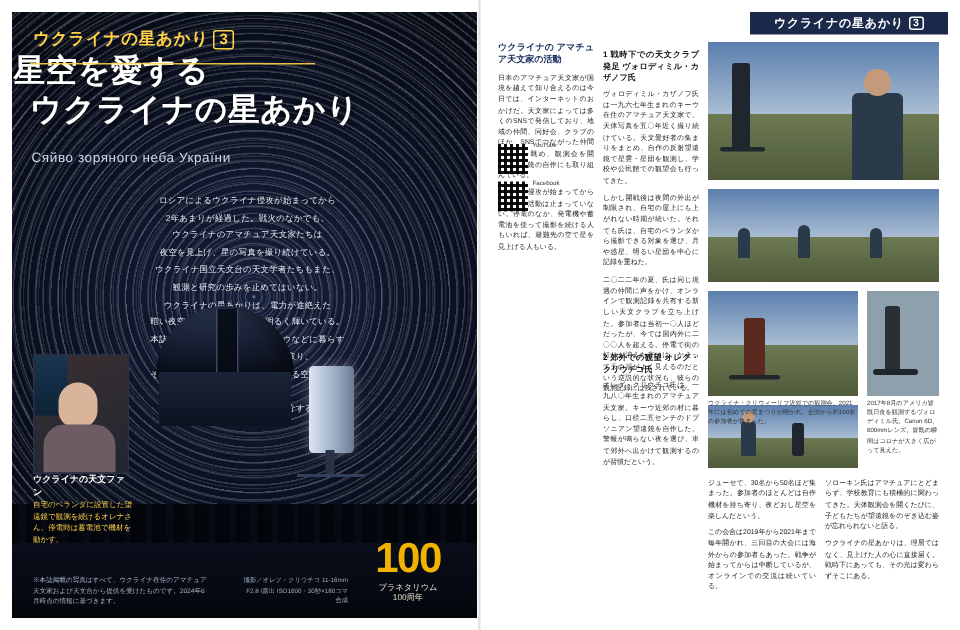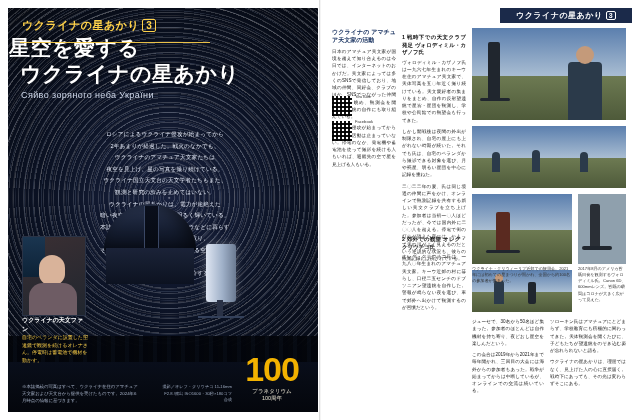--- a/index.html
+++ b/index.html
@@ -20,21 +20,21 @@
   .treeline{position:absolute;left:0;bottom:50px;width:310px;height:26px;
     background:repeating-linear-gradient(90deg,#03050a 0 5px,#060a12 5px 9px,#02040a 9px 14px);opacity:.95;}
 
   .lp-header{position:absolute;left:0;top:0;width:310px;padding:6px 0 0 0;}
   .kicker{color:#ffd24a;font-size:11px;font-weight:bold;letter-spacing:.5px;margin:4px 0 2px 14px;}
   .kicker .num{display:inline-block;border:1px solid #ffd24a;border-radius:2px;padding:0 3px;margin-left:3px;font-size:10px;}
   .title1{color:#ffffff;font-size:21px;font-weight:bold;line-height:1.12;margin:3px 0 0 1px;letter-spacing:.5px;
      text-shadow:0 0 6px rgba(0,0,0,.9);}
   .title2{color:#ffffff;font-size:21px;font-weight:bold;line-height:1.12;margin:2px 0 0 12px;letter-spacing:.5px;
      text-shadow:0 0 6px rgba(0,0,0,.9);}
-  .subtitle-uk{color:#cfd8ea;font-size:9px;margin:5px 0 0 13px;letter-spacing:.4px;}
+  .subtitle-uk{color:#cfd8ea;font-size:9px;margin:15px 0 0 13px;letter-spacing:.4px;}
   .rule-y{position:absolute;left:12px;top:34px;width:190px;height:1px;background:#ffd24a;opacity:.9;}
 
   .lead-box{position:absolute;left:62px;top:122px;width:190px;color:#eaf0ff;font-size:5.6px;line-height:1.72;
      text-align:center;letter-spacing:.2px;text-shadow:0 0 4px rgba(0,0,0,.95);}
   .lead-box p{margin:0 0 2px 0;}
 
   .dome{position:absolute;left:96px;top:196px;width:92px;height:80px;}
   .dome-top{position:absolute;left:0;top:0;width:92px;height:46px;border-radius:46px 46px 0 0;
      background:linear-gradient(180deg,#2a3550 0%,#151d30 60%,#0d1424 100%);box-shadow:inset -8px -4px 18px rgba(0,0,0,.6);}
   .dome-slit{position:absolute;left:40px;top:2px;width:13px;height:46px;background:linear-gradient(180deg,#0a0f1c,#060a12);border-left:1px solid #3a4764;border-right:1px solid #3a4764;}
@@ -49,21 +49,21 @@
   .inset-photo .face{position:absolute;left:16px;top:18px;width:26px;height:30px;border-radius:13px 13px 11px 11px;background:#d9b39a;}
   .inset-photo .body{position:absolute;left:6px;top:46px;width:48px;height:32px;background:#6e5c64;border-radius:14px 14px 0 0;}
   .inset-photo .screen{position:absolute;left:0;top:0;width:22px;height:40px;background:linear-gradient(180deg,#1a3550,#0d2236);}
   .inset-cap{position:absolute;left:14px;top:308px;width:66px;color:#ffd24a;font-size:5px;line-height:1.5;}
   .inset-cap .nm{color:#ffffff;font-size:6px;font-weight:bold;display:block;}
 
   .lp-foot{position:absolute;left:14px;bottom:8px;width:118px;color:#aab6cc;font-size:4.4px;line-height:1.6;}
   .lp-credit{position:absolute;right:86px;bottom:8px;width:70px;color:#9aa7bd;font-size:4.2px;line-height:1.6;text-align:right;}
 
   .logo100{position:absolute;right:14px;bottom:10px;width:64px;text-align:center;}
-  .logo100 .big{font-size:34px;font-weight:bold;color:#f2b200;letter-spacing:-1px;line-height:1;}
+  .logo100 .big{font-size:28px;font-weight:bold;color:#f2b200;letter-spacing:-1px;line-height:1;}
   .logo100 .t1{font-size:5.5px;color:#e8e2cf;margin-top:2px;}
   .logo100 .t2{font-size:5.5px;color:#e8e2cf;}
 
   
   .right-page{position:absolute;left:326px;top:8px;width:306px;height:404px;background:#ffffff;}
   .rp-tab{position:absolute;right:0;top:0;width:132px;height:15px;background:#1b2a4a;color:#ffffff;
      font-size:8px;font-weight:bold;display:flex;align-items:center;justify-content:center;letter-spacing:.5px;}
   .rp-tab .num{display:inline-block;border:1px solid #fff;border-radius:2px;font-size:7px;padding:0 2px;margin-left:3px;}
 
   .col{position:absolute;font-size:4.6px;line-height:1.58;color:#1a1a1a;text-align:justify;}

